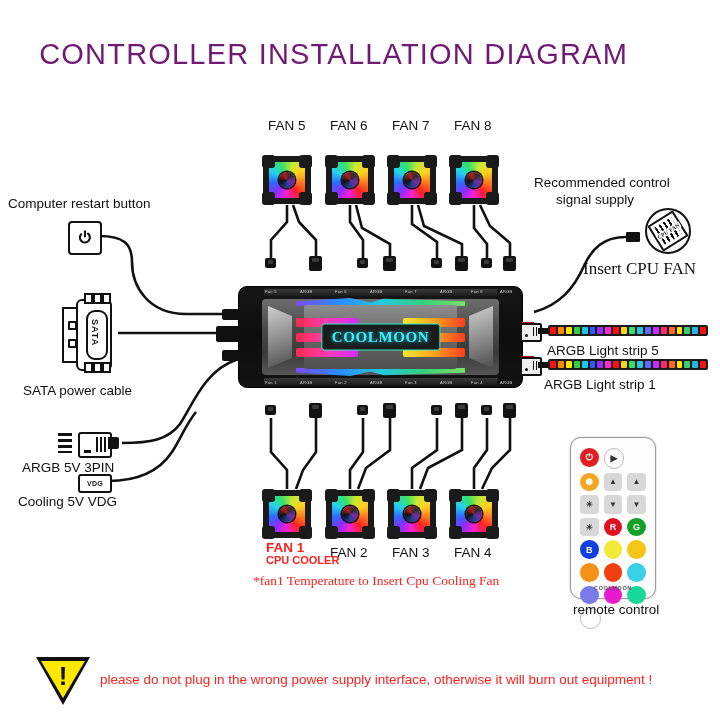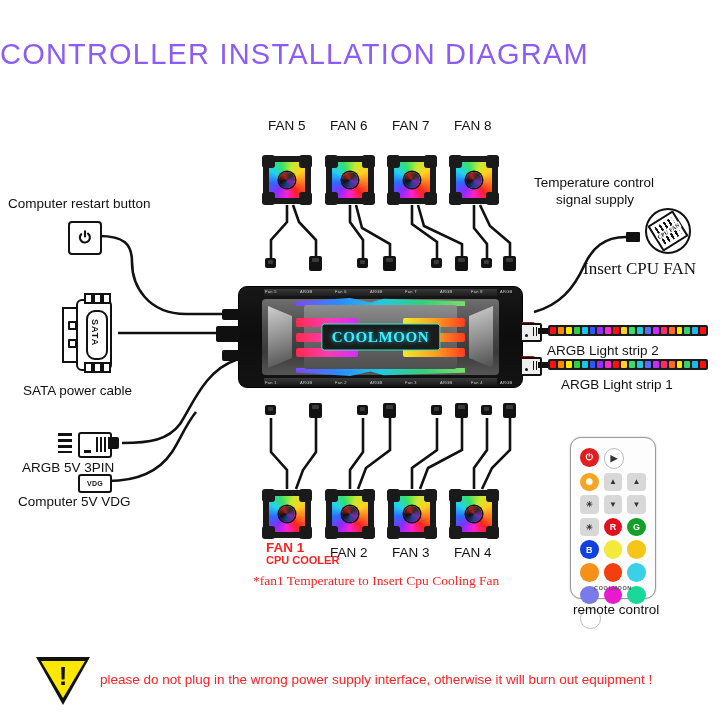--- a/index.html
+++ b/index.html
@@ -2,22 +2,22 @@
 <html><head>
 <meta charset="utf-8">
 <style>
   html,body{margin:0;padding:0;background:#fff;}
   body{width:720px;height:720px;position:relative;overflow:hidden;
        font-family:"Liberation Sans",sans-serif;color:#111;}
   .abs{position:absolute;}
   .t{white-space:nowrap;}
 
   
-  #title{left:0;top:38px;width:628px;text-align:left;font-size:29px;
-         letter-spacing:1.2px;font-weight:400;color:#8b5cf6;}
+  #title{left:0;top:38px;width:628px;text-align:right;font-size:29px;
+         letter-spacing:1.2px;font-weight:400;color:#701a75;}
 
   
   .lbl{font-size:13.5px;color:#111;}
   .lbl-sm{font-size:11px;color:#111;}
   .serif{font-family:"Liberation Serif",serif;}
 
   
   .fan{width:50px;height:50px;position:absolute;}
   .fan .corner{position:absolute;width:13px;height:13px;background:#1a1a1a;border-radius:3px;}
   .fan .c1{left:0;top:0}.fan .c2{right:0;top:0}.fan .c3{left:0;bottom:0}.fan .c4{right:0;bottom:0}
@@ -419,23 +419,23 @@
   <div class="pin-head">
     <div class="lines"></div>
       <div class="dot"></div>
   </div>
   <div class="pin-plug"></div>
 </div>
 <div class="abs t lbl" style="left:22px;top:460px">ARGB 5V 3PIN</div>
 <div class="abs" id="vdg">
   <span>VDG</span>
 </div>
-<div class="abs t lbl" style="left:18px;top:494px">Computer 5V VDG</div>
-
-<div class="abs t lbl" style="left:534px;top:175px">Temperature control</div>
+<div class="abs t lbl" style="left:18px;top:494px">Cooling 5V VDG</div>
+
+<div class="abs t lbl" style="left:534px;top:175px">Recommended control</div>
 <div class="abs t lbl" style="left:556px;top:192px">signal supply</div>
 <div class="temp-conn"></div>
 <div class="abs" id="cpufan">
   <div class="sq"></div>
   <div class="cw serif">CPU FAN</div>
 </div>
 <div class="abs t serif" style="left:583px;top:259px;font-size:17px">Insert CPU FAN</div>
 
 <div class="argb-conn" style="left:520px;top:323px"></div>
 <div class="argb-stem" style="left:538px;top:328px"></div>
@@ -454,21 +454,21 @@
     <i style="background: rgb(34, 200, 224);"></i>
     <i style="background: rgb(91, 107, 255);"></i>
     <i style="background: rgb(204, 43, 255);"></i>
     <i style="background: rgb(255, 43, 107);"></i>
     <i style="background: rgb(255, 106, 31);"></i>
     <i style="background: rgb(255, 232, 0);"></i>
     <i style="background: rgb(58, 208, 106);"></i>
     <i style="background: rgb(31, 184, 232);"></i>
     <i style="background: rgb(255, 16, 16);"></i>
   </div>
-<div class="abs t lbl" style="left:547px;top:343px">ARGB Light strip 2</div>
+<div class="abs t lbl" style="left:547px;top:343px">ARGB Light strip 5</div>
 
 <div class="argb-conn" style="left:520px;top:357px"></div>
 <div class="argb-stem" style="left:538px;top:362px"></div>
 <div class="strip" style="left:548px;top:359px;width:160px">
     <i style="background: rgb(255, 16, 16);"></i>
     <i style="background: rgb(255, 138, 0);"></i>
     <i style="background: rgb(255, 232, 0);"></i>
     <i style="background: rgb(48, 208, 64);"></i>
     <i style="background: rgb(23, 200, 232);"></i>
     <i style="background: rgb(43, 91, 255);"></i>
@@ -480,21 +480,21 @@
     <i style="background: rgb(34, 200, 224);"></i>
     <i style="background: rgb(91, 107, 255);"></i>
     <i style="background: rgb(204, 43, 255);"></i>
     <i style="background: rgb(255, 43, 107);"></i>
     <i style="background: rgb(255, 106, 31);"></i>
     <i style="background: rgb(255, 232, 0);"></i>
     <i style="background: rgb(58, 208, 106);"></i>
     <i style="background: rgb(31, 184, 232);"></i>
     <i style="background: rgb(255, 16, 16);"></i>
   </div>
-<div class="abs t lbl" style="left:561px;top:377px">ARGB Light strip 1</div>
+<div class="abs t lbl" style="left:544px;top:377px">ARGB Light strip 1</div>
 
 <div class="abs" id="remote">
   <div class="rgrid">
       <div class="rbtn" style="background: rgb(224, 32, 32); color: rgb(255, 255, 255);">⏻</div>
       <div class="rbtn" style="background: rgb(255, 255, 255); color: rgb(51, 51, 51); border: 1.2px solid rgb(187, 187, 187);">▶</div>
       <div class="rbtn" style="background: rgb(245, 166, 35); color: rgb(255, 255, 255);">✺</div>
       <div class="rbtn grey" style="background: rgb(216, 216, 216); color: rgb(51, 51, 51);">▲</div>
       <div class="rbtn grey" style="background: rgb(216, 216, 216); color: rgb(51, 51, 51);">▲</div>
       <div class="rbtn grey" style="background: rgb(216, 216, 216); color: rgb(51, 51, 51);">☀</div>
       <div class="rbtn grey" style="background: rgb(216, 216, 216); color: rgb(51, 51, 51);">▼</div>

